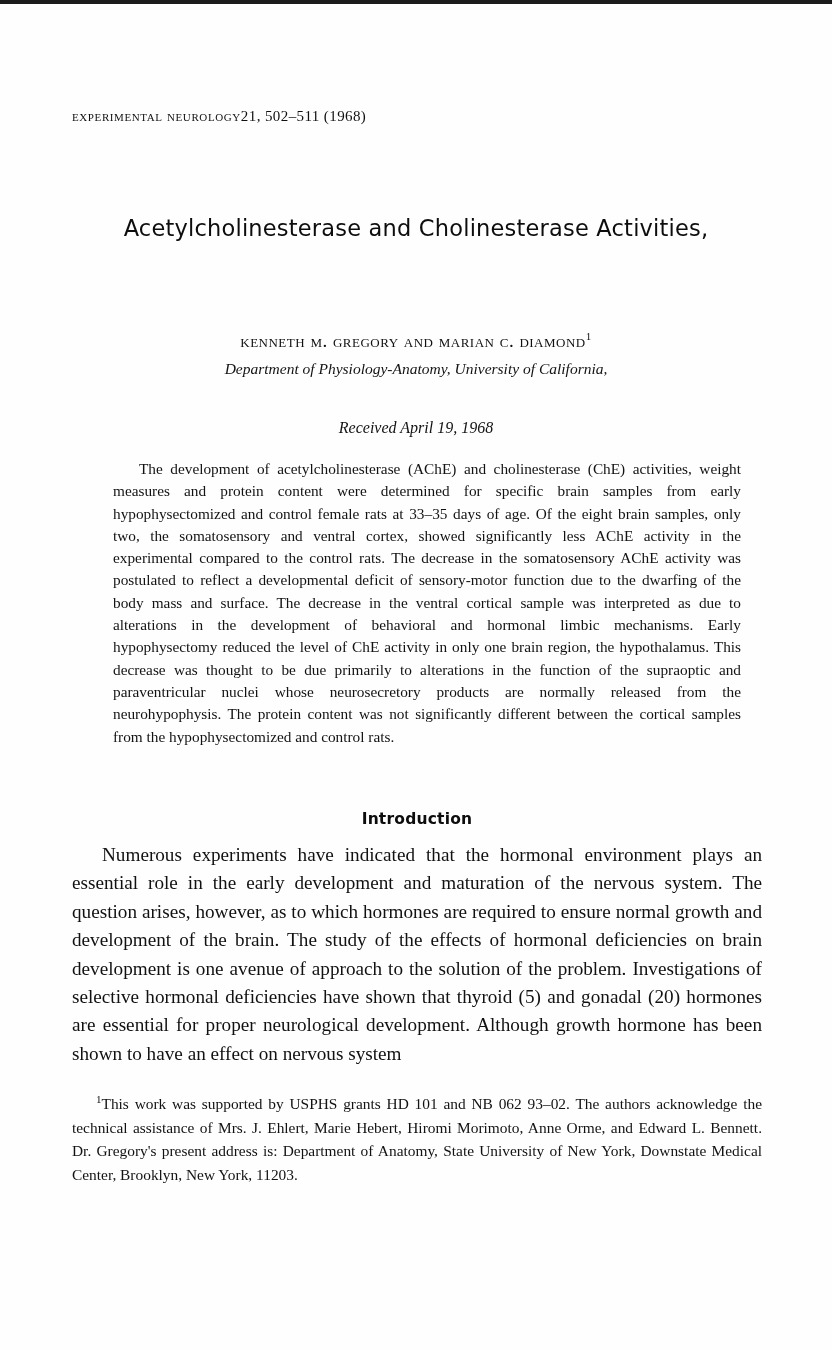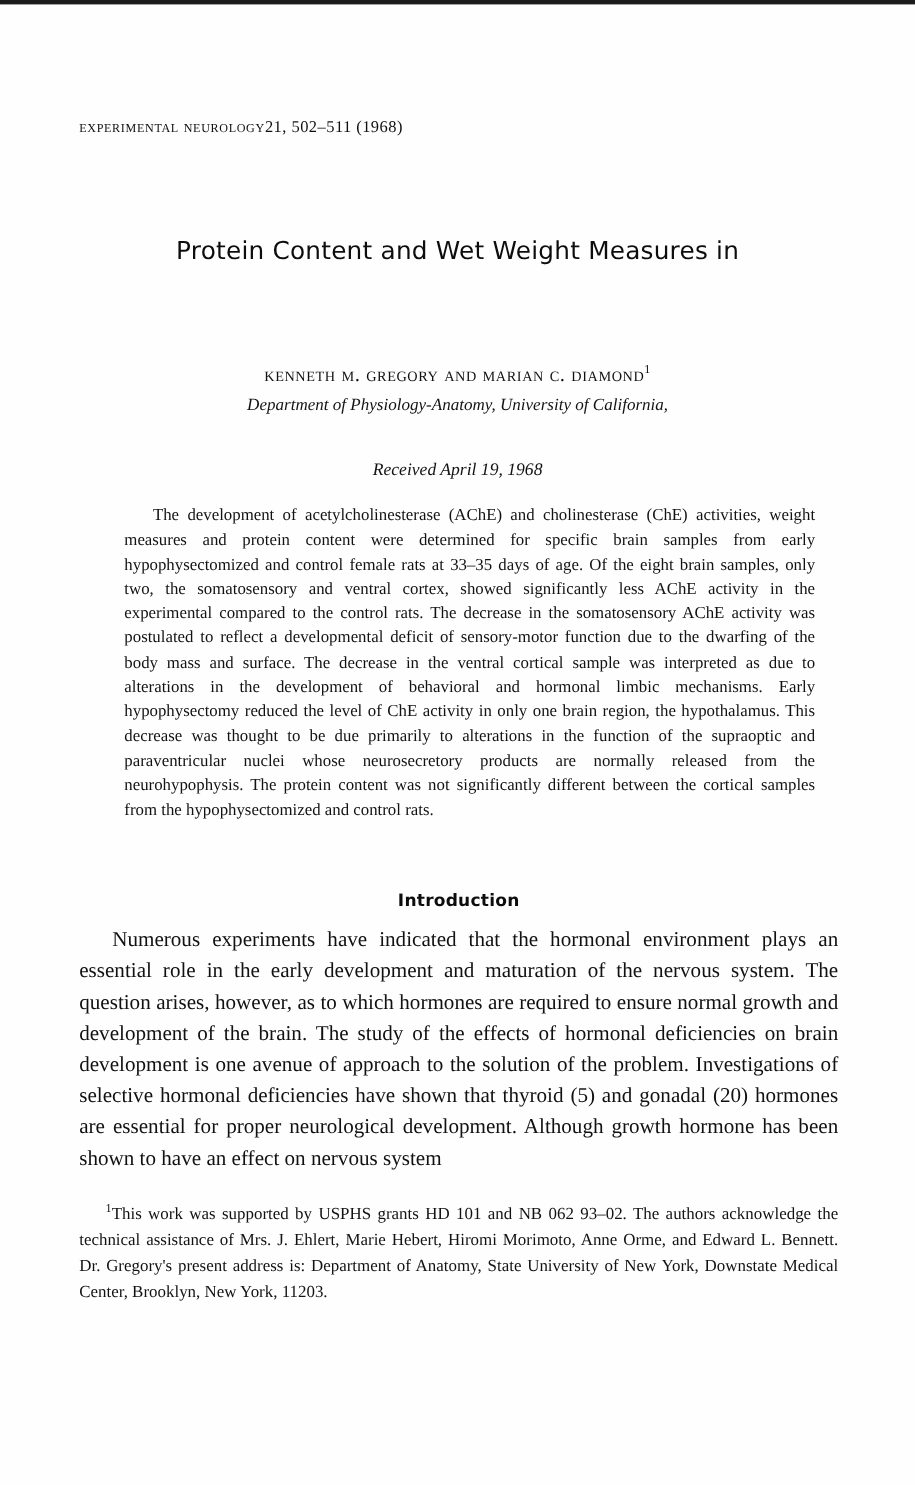--- a/index.html
+++ b/index.html
@@ -194,21 +194,21 @@
 
 <div class="page">
 
   <div class="scan-edge-top"></div>
 
   <div class="journal-head">
     <span class="jname">Experimental Neurology</span><span class="jvol">21</span><span class="jpages">, 502–511 (1968)</span>
   </div>
 
   <div class="title-block">
-    <span class="tline">Protein Content and Wet Weight Measures in</span>
+    <span class="tline">Acetylcholinesterase and Cholinesterase Activities,</span>
   </div>
 
   <div class="authors">
     <span>Kenneth M. Gregory and Marian C. Diamond</span><span class="fn-mark">1</span>
   </div>
 
   <div class="affiliation">
     <span class="aline">Department of Physiology-Anatomy, University of California,</span>
   </div>
 

